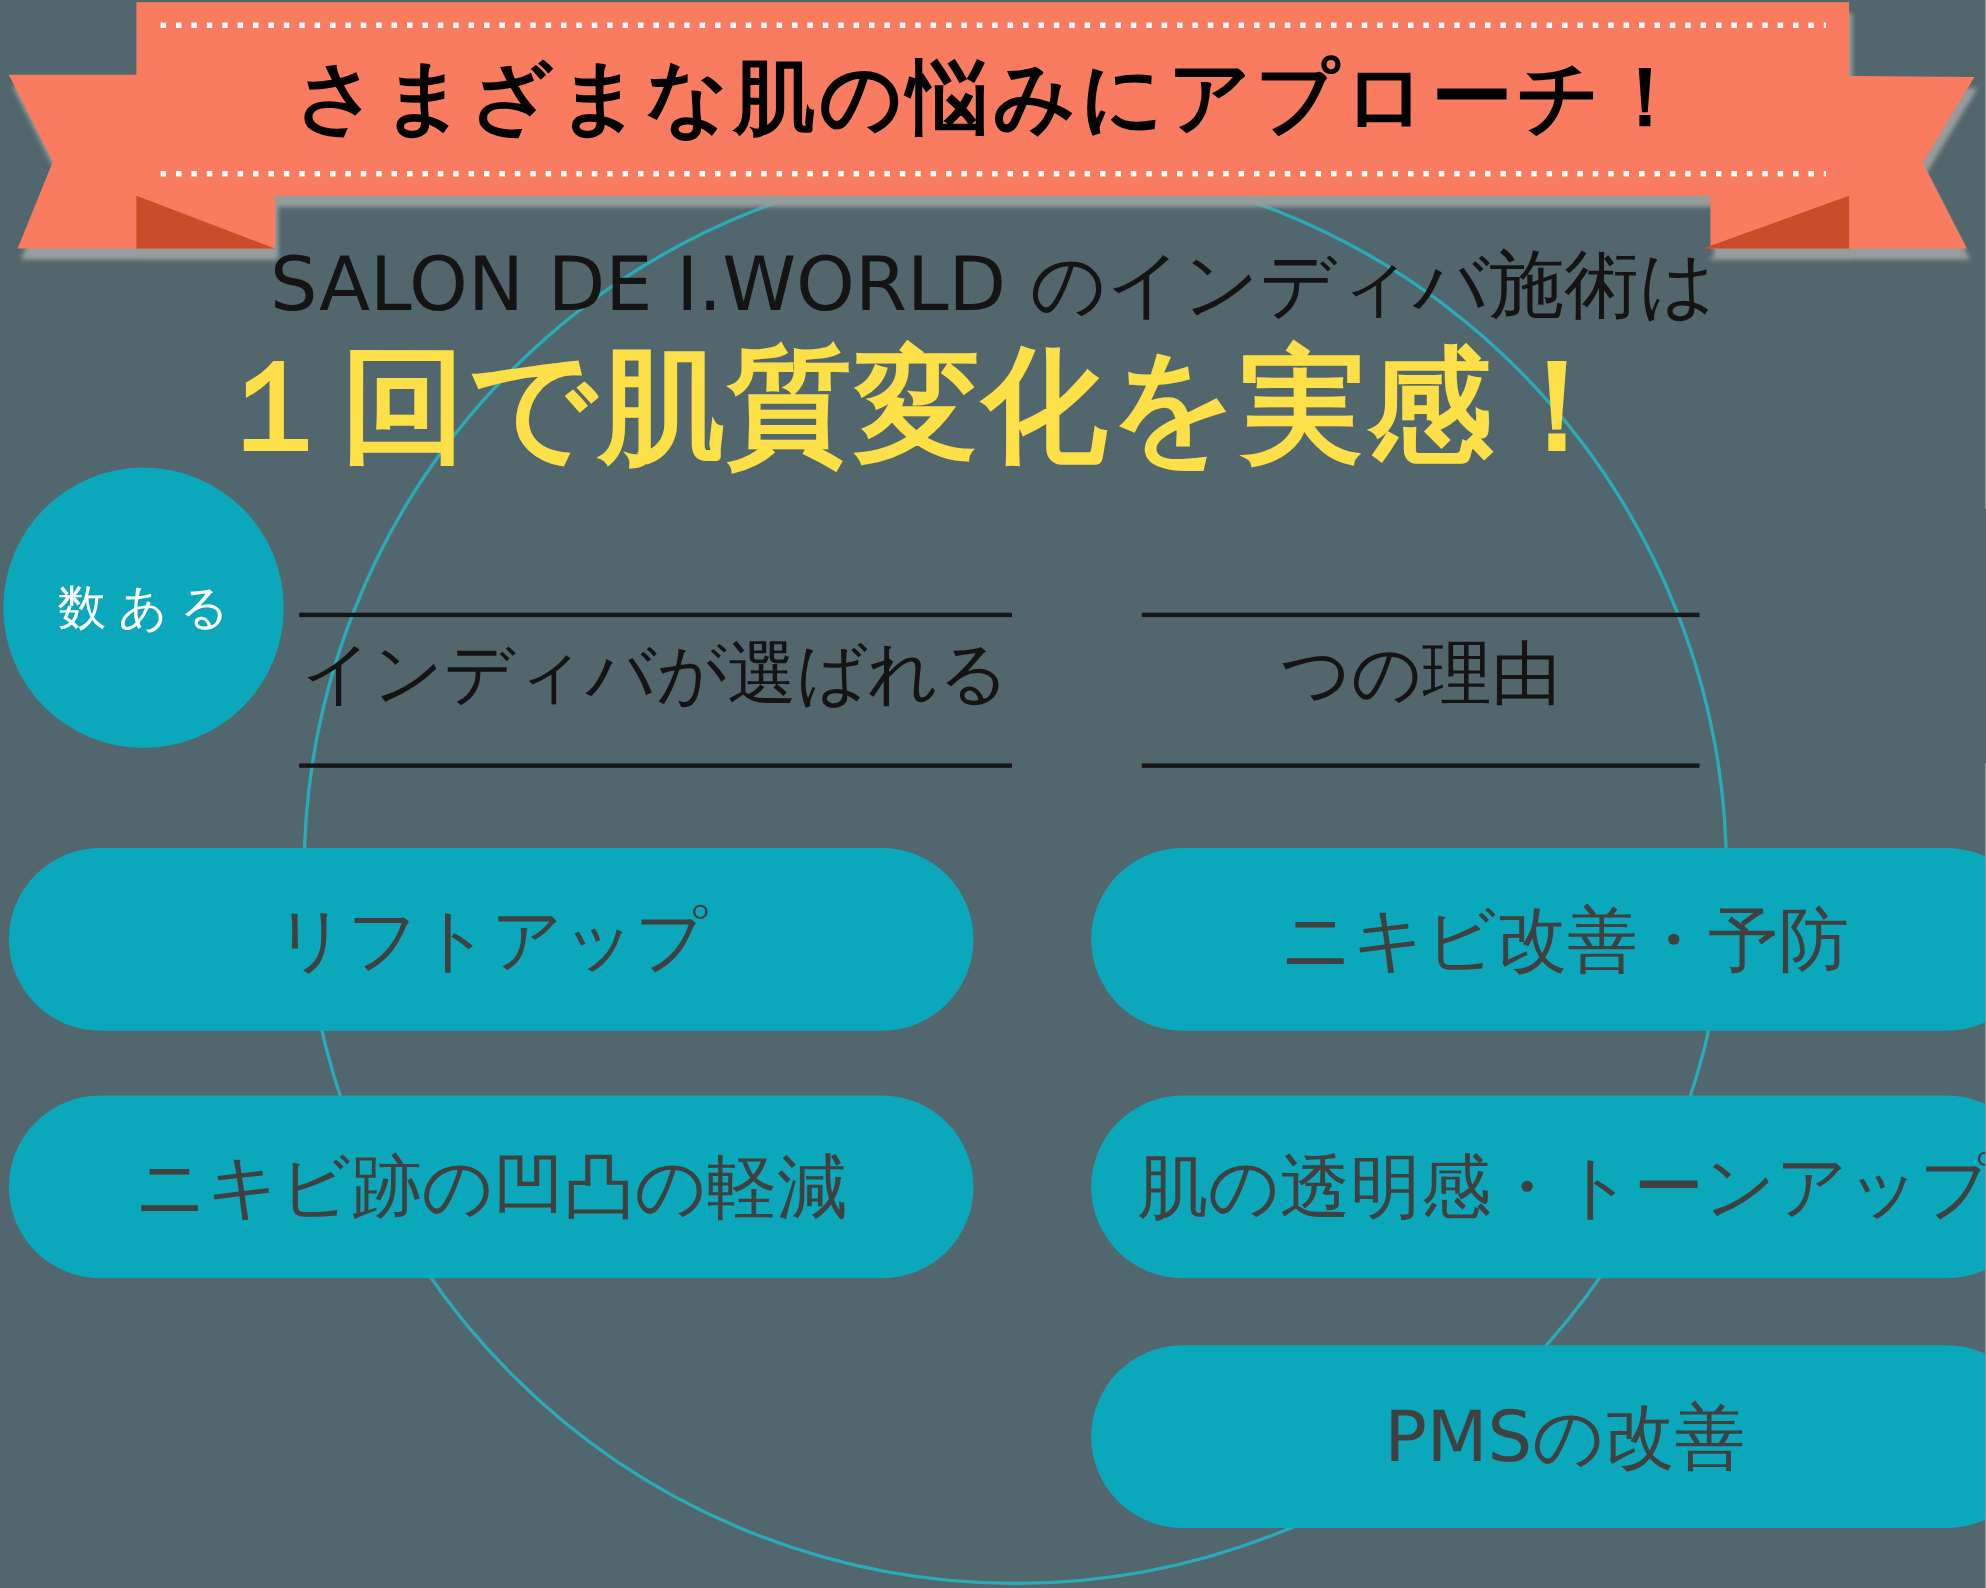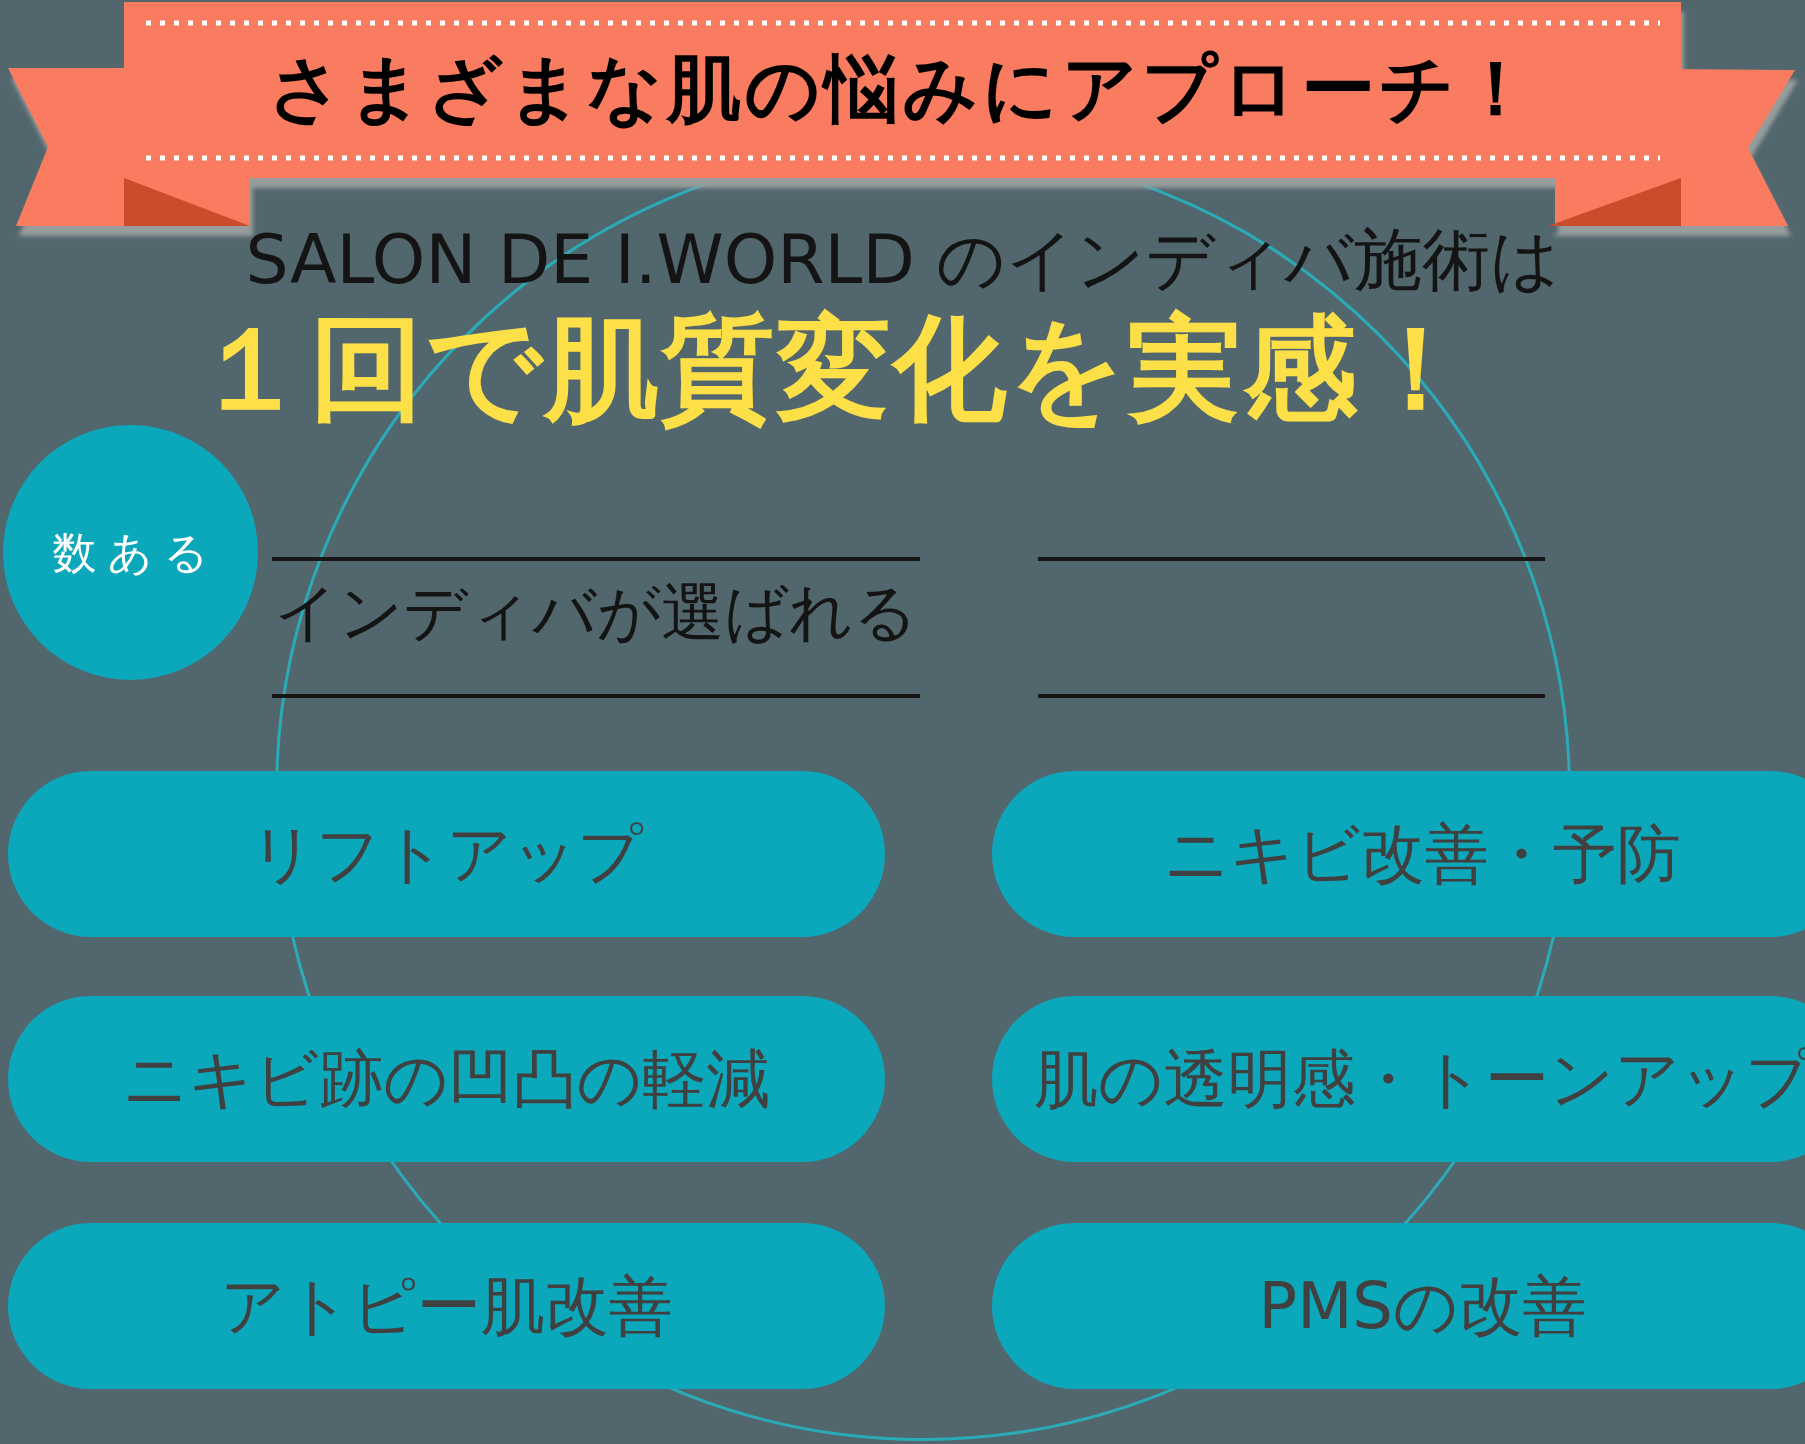--- a/index.html
+++ b/index.html
@@ -126,21 +126,21 @@
 
   <div class="badge">
     <div class="bline">数ある</div>
   </div>
 
   <div class="rule l-top"></div>
   <div class="rule l-bot"></div>
   <div class="rule r-top"></div>
   <div class="rule r-bot"></div>
   <div class="reason-text left">インディバが選ばれる</div>
+  <div class="reason-text right">つの理由</div>
 
   <div class="pill col-l row-1">リフトアップ</div>
   <div class="pill col-r row-1">ニキビ改善・予防</div>
   <div class="pill col-l row-2">ニキビ跡の凹凸の軽減</div>
   <div class="pill col-r row-2">肌の透明感・トーンアップ</div>
-  <div class="pill col-l row-3">アトピー肌改善</div>
   <div class="pill col-r row-3">PMSの改善</div>
 
 </div>
 
 </body></html>

